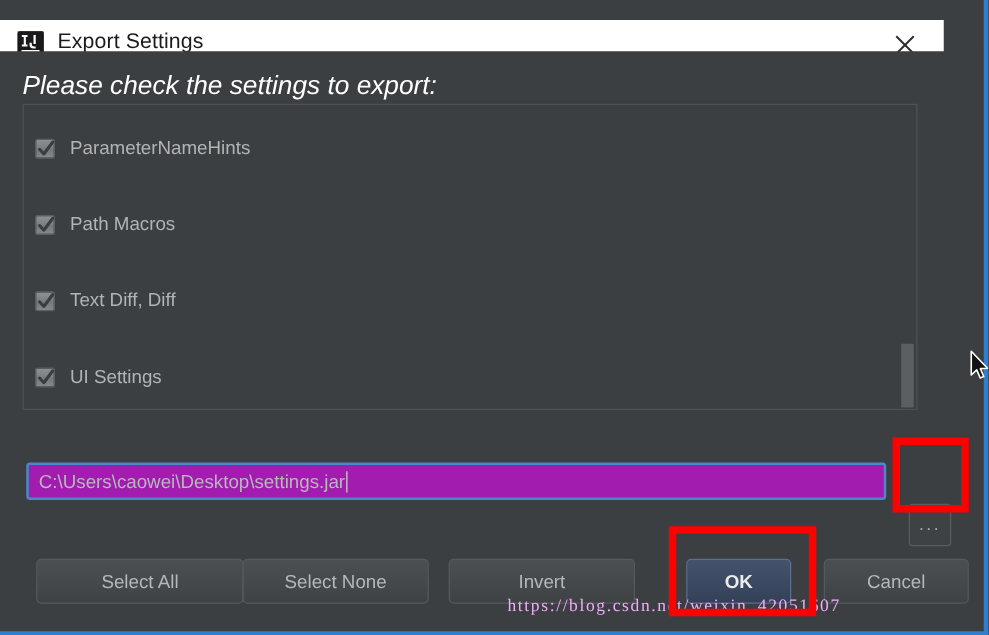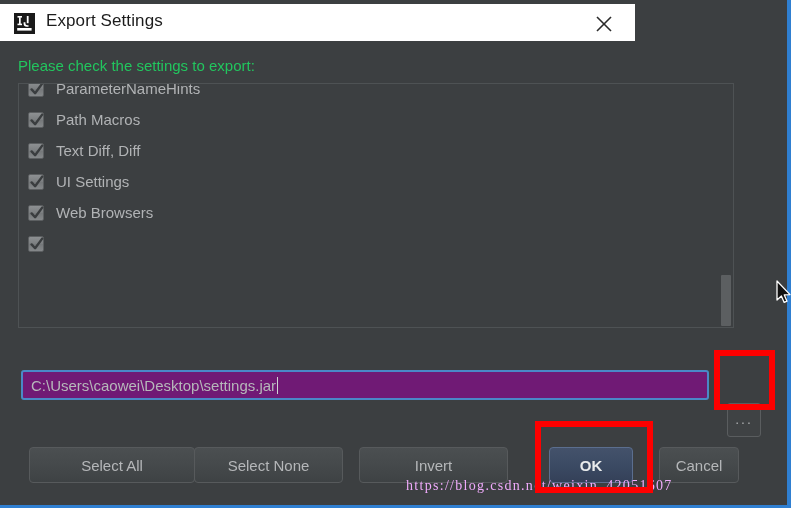--- a/index.html
+++ b/index.html
@@ -32,22 +32,22 @@
     bottom: 0;
     width: 791px;
     height: 3px;
     background: #2f7fd1;
   }
 
   
   .titlebar {
     position: absolute;
     left: 0;
-    top: 4px;
-    width: 635px;
+    top: 16px;
+    width: 755px;
     height: 40px;
     background: #ffffff;
     border-bottom: 1px solid #e2e2e2;
   }
   .app-icon {
     position: absolute;
     left: 14px;
     top: 9px;
     width: 21px;
     height: 21px;
@@ -83,23 +83,24 @@
     top: 41px;
     width: 787px;
     height: 464px;
     background: #3c3f41;
   }
 
   .prompt-label {
     position: absolute;
     left: 18px;
     top: 16px;
-    font-size: 15px;
-    color: #22c55e;
-    white-space: nowrap;
+    font-size: 21px;
+    color: #ffffff;
+    white-space: nowrap;
+    font-style: italic;
   }
 
   
   .list-wrap {
     position: absolute;
     left: 18px;
     top: 42px;
     width: 716px;
     height: 245px;
     background: #3c3f41;
@@ -112,20 +113,21 @@
     left: 0;
     top: -11px;
     width: 100%;
   }
   .list-row {
     display: flex;
     align-items: center;
     height: 31px;
     padding-left: 9px;
     box-sizing: border-box;
+    margin-top: 30px;
   }
   .cbx {
     position: relative;
     width: 16px;
     height: 16px;
     flex: 0 0 16px;
     border-radius: 2px;
     background: linear-gradient(180deg, #8d9092 0%, #7c7f81 48%, #75787a 52%, #85888a 100%);
     border: 1px solid #5c5f61;
     box-sizing: border-box;
@@ -169,21 +171,21 @@
     color: #b7b9ba;
     white-space: nowrap;
   }
   .path-field {
     position: absolute;
     left: 21px;
     top: 329px;
     width: 688px;
     height: 30px;
     box-sizing: border-box;
-    background: #701a75;
+    background: #a21caf;
     border: 2px solid #4a88c7;
     border-radius: 3px;
     display: flex;
     align-items: center;
     padding-left: 8px;
   }
   .path-text {
     font-size: 15px;
     color: #b6b8ba;
     white-space: nowrap;
@@ -234,21 +236,21 @@
   .btn.primary {
     background: linear-gradient(180deg, #44526b 0%, #3b4a63 52%, #344058 100%);
     border: 1px solid #5b6e8e;
     color: #e9ebec;
     font-weight: bold;
   }
   #btn-select-all  { left: 29px;  top: 406px; width: 166px; }
   #btn-select-none { left: 194px; top: 406px; width: 149px; }
   #btn-invert      { left: 359px; top: 406px; width: 149px; }
   #btn-ok          { left: 549px; top: 406px; width: 84px;  }
-  #btn-cancel      { left: 659px; top: 406px; width: 80px; }
+  #btn-cancel      { left: 659px; top: 406px; width: 116px; }
 
   
   .annot {
     position: absolute;
     border: 6px solid #fe0000;
     box-sizing: border-box;
     pointer-events: none;
   }
   #annot-browse { left: 714px; top: 350px; width: 61px;  height: 60px; }
   #annot-ok     { left: 535px; top: 421px; width: 118px; height: 72px; }

